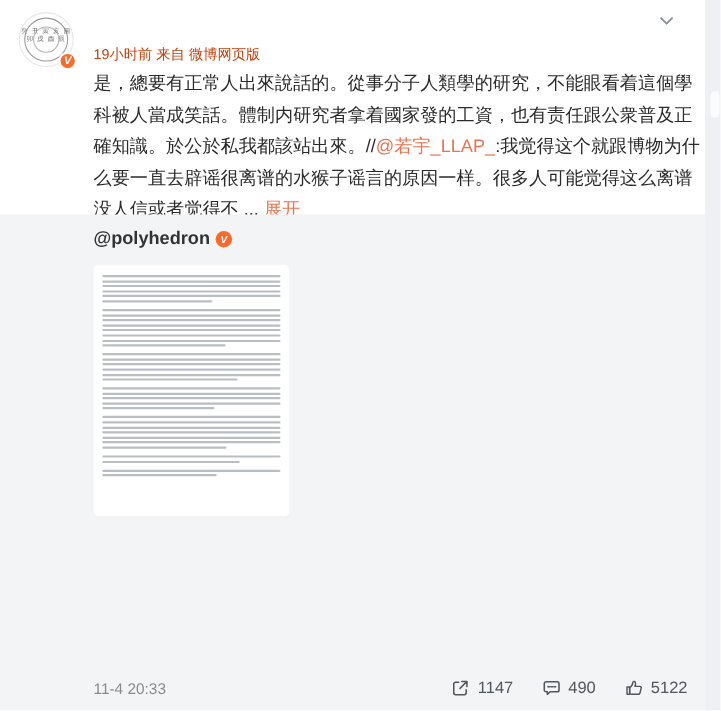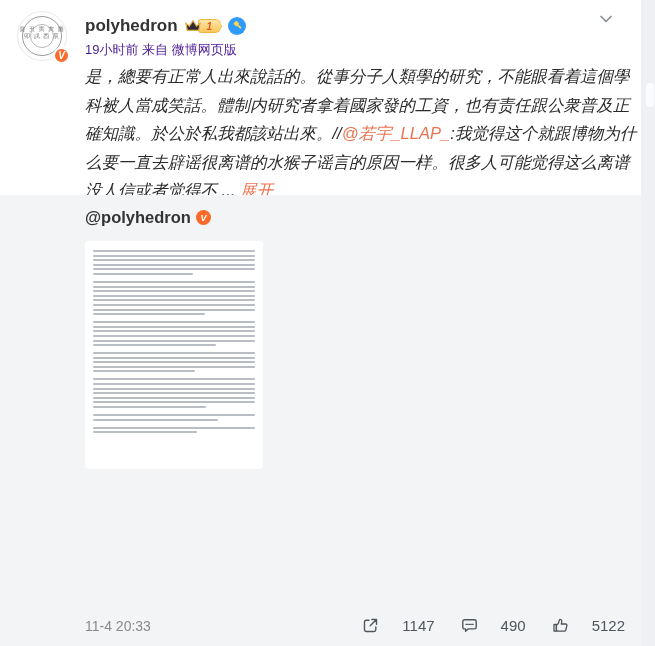--- a/index.html
+++ b/index.html
@@ -28,26 +28,26 @@
   .username { font-size:17px; font-weight:bold; color:#333; }
   .crown-pill { display:flex; align-items:center; height:17px; }
   .crown { width:18px; height:16px; margin-right:-4px; position:relative; z-index:2; }
   .vip-pill { height:14px; background:linear-gradient(#ffe7a8,#f9c75c);
     border:1px solid #f0b53e; border-radius:3px 8px 8px 3px; padding:0 9px 0 8px;
     display:flex; align-items:center; clip-path:polygon(0 0,88% 0,100% 50%,88% 100%,0 100%); }
   .vip-num { color:#e05a28; font-size:10px; font-weight:bold; font-style:italic; }
   .blue-badge { width:18px; height:18px; border-radius:50%; background:#2e9bfd;
     position:relative; }
   .blue-badge .gavel { position:absolute; left:4px; top:4px; width:10px; height:10px; }
-  .meta-row { position:absolute; left:85px; top:41px; font-size:13px; color:#4c1d95; }
+  .meta-row { position:absolute; left:85px; top:41px; font-size:13px; color:#c2410c; }
   .chevron { position:absolute; right:26px; top:10px; width:18px; height:18px; cursor:pointer; }
 
   
   .main-text { position:absolute; left:85px; top:62px; width:556px;
-    font-size:16.5px; line-height:28.5px; color:#2b2b2b; word-break:break-all;font-style:italic; }
+    font-size:16.5px; line-height:28.5px; color:#2b2b2b; word-break:break-all; }
   .lnk { color:#eb7350; text-decoration:none; cursor:pointer; }
 
   
   .quote { position:absolute; left:0; top:195px; width:641px; height:451px;
     background:#f3f4f6; padding:13px 8px 0 85px; }
   .quote-author-row { display:flex; align-items:center; gap:5px; margin-bottom:5px; }
   .quote-author { font-size:16.5px; font-weight:bold; color:#333; cursor:pointer; }
   .v-badge-inline { width:15px; height:15px; border-radius:50%; background:#fa6a2a;
     color:#fff; font-size:9px; font-weight:bold; font-style:italic; display:flex;
     align-items:center; justify-content:center; }
@@ -64,21 +64,21 @@
   .t-par { margin-bottom:6px; }
   .t-line { height:2px; background:#b9bdc4; margin-bottom:2.6px; border-radius:1px; }
 
   
   .quote-footer { position:absolute; left:85px; right:16px; bottom:12px;
     display:flex; align-items:center; justify-content:space-between; }
   .q-date { font-size:14px; color:#8a8a8a; }
   .stats { display:flex; align-items:center; gap:26px; }
   .stat { display:flex; align-items:center; gap:7px; cursor:pointer; }
   .stat svg { display:block; }
-  .stat-num { font-size:15px; color:#51565c;margin-left:16px; }
+  .stat-num { font-size:15px; color:#51565c; }
 
   
   .scroll-strip { position:absolute; right:0; top:0; width:14px; height:646px;
     background:#eef0f4; }
   .scroll-thumb { position:absolute; right:1px; top:83px; width:8px; height:24px;
     background:#fbfcfd; border-radius:4px; }
 </style>
 </head>
 <body>
 
@@ -90,37 +90,20 @@
         <div class="avatar">
           <div class="ring1"></div>
           <div class="ring2"></div>
           <div class="glyphs">癸 丑 寅
 亥 圖 卯
 戌 酉 辰</div>
         </div>
         <div class="v-badge">V</div>
       </div>
 
-      <div class="name-row">
-        <span class="username">polyhedron</span>
-        <span class="crown-pill">
-          <svg class="crown" viewBox="0 0 20 18">
-            <path d="M2 6 L6 9 L10 3 L14 9 L18 6 L16.5 14 L3.5 14 Z" fill="#2e2a36" stroke="#e8b04a" stroke-width="1.4"></path>
-          </svg>
-          <span class="vip-pill">
-            <span class="vip-num">1</span>
-          </span>
-        </span>
-        <span class="blue-badge">
-          <svg class="gavel" viewBox="0 0 10 10">
-            <rect x="2.2" y="0.5" width="4.2" height="4.2" rx="0.8" fill="#ffd54a" transform="rotate(45 4.3 2.6)"></rect>
-            <rect x="4.6" y="4.6" width="5.2" height="1.8" rx="0.9" fill="#ffd54a" transform="rotate(45 7.2 5.5)"></rect>
-          </svg>
-        </span>
-      </div>
 
       <div class="meta-row">
         <span>19小时前</span>
         <span>来自</span>
         <span>微博网页版</span>
       </div>
 
       <svg class="chevron" viewBox="0 0 18 18">
         <polyline points="4,6.5 9,11.5 14,6.5" fill="none" stroke="#8a8f99" stroke-width="1.7" stroke-linecap="round" stroke-linejoin="round"></polyline>
       </svg>

